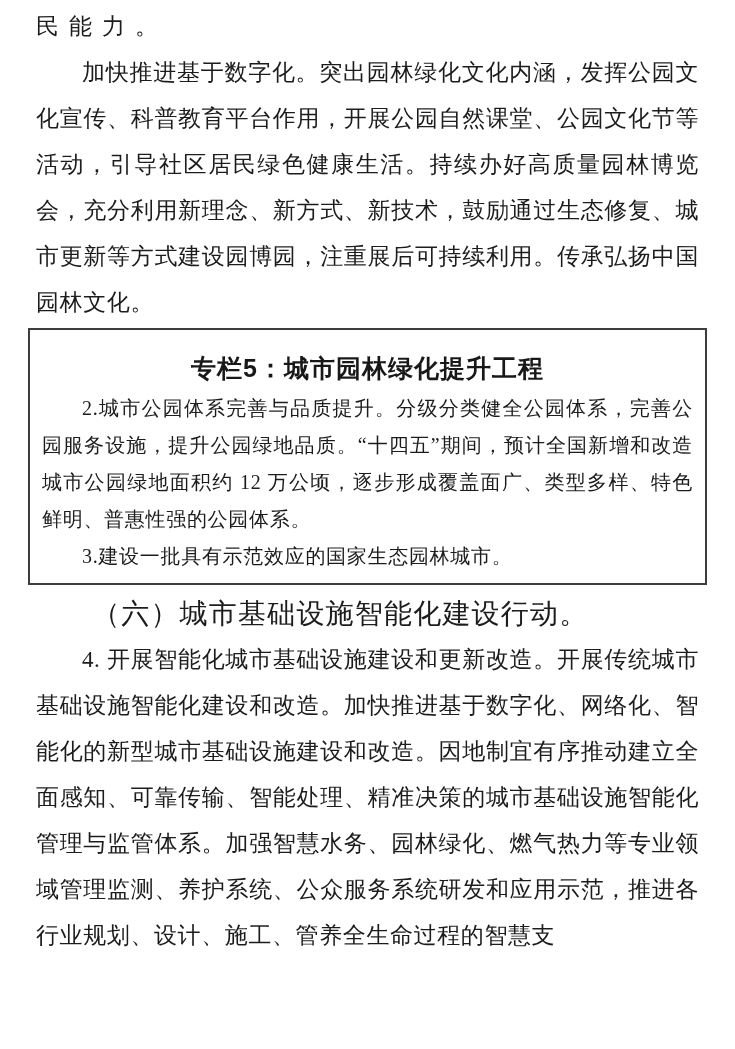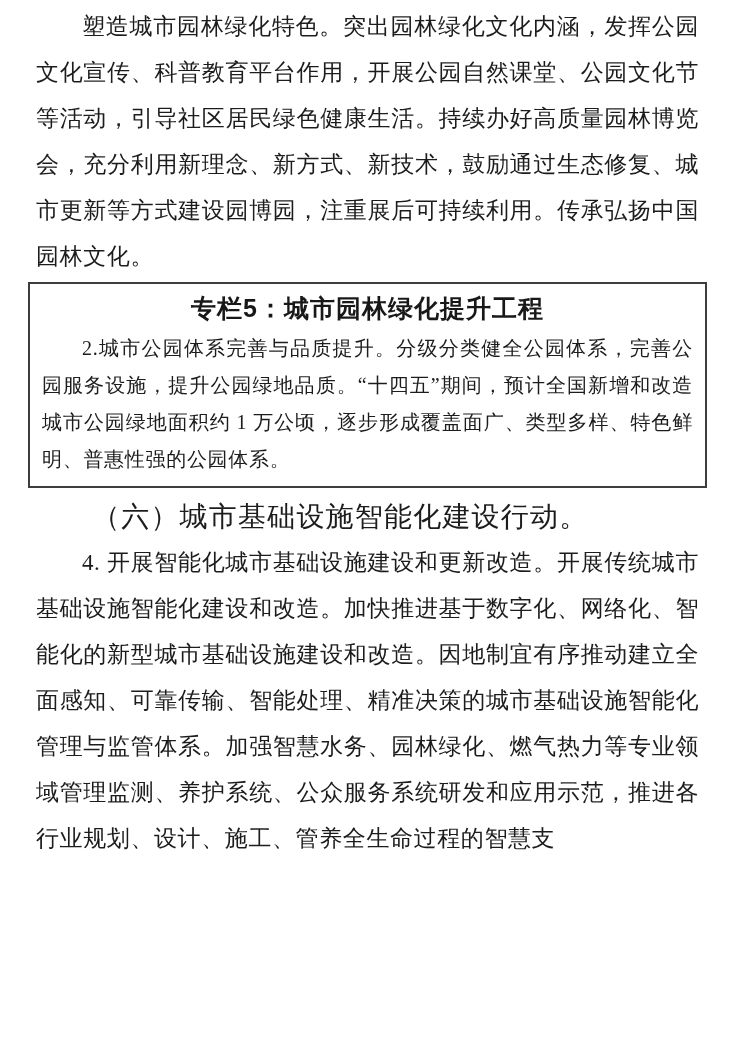--- a/index.html
+++ b/index.html
@@ -50,21 +50,21 @@
     letter-spacing: 1.2px;
     line-height: 46px;
     text-indent: 2em;
     font-weight: 500;
   }
   
   .column-box {
     box-sizing: border-box;
     margin: 2px -8px 0 -8px;
     border: 2px solid #3d3d3d;
-    padding: 4px 12px 8px 12px;
+    padding: 18px 12px 8px 12px;
     background: #ffffff;
   }
   .box-title {
     margin: 0 0 2px 0;
     text-align: center;
     font-family: "Liberation Sans", "DejaVu Sans", sans-serif;
     font-weight: bold;
     font-size: 25px;
     line-height: 40px;
     letter-spacing: 1px;
@@ -79,28 +79,30 @@
     text-justify: inter-character;
     text-indent: 2em;
     word-break: break-all;
   }
 </style>
 </head>
 <body>
 
 <div class="page">
 
+  <p class="cont-line">民能力。</p>
 
-  <p class="body-para"><span class="lead">塑造城市园林绿化特色。</span><span>突出园林绿化文化内涵，发挥公园文化宣传、科普教育平台作用，开展公园自然课堂、公园文化节等活动，引导社区居民绿色健康生活。持续办好高质量园林博览会，充分利用新理念、新方式、新技术，鼓励通过生态修复、城市更新等方式建设园博园，注重展后可持续利用。传承弘扬中国园林文化。</span></p>
+  <p class="body-para"><span class="lead">加快推进基于数字化。</span><span>突出园林绿化文化内涵，发挥公园文化宣传、科普教育平台作用，开展公园自然课堂、公园文化节等活动，引导社区居民绿色健康生活。持续办好高质量园林博览会，充分利用新理念、新方式、新技术，鼓励通过生态修复、城市更新等方式建设园博园，注重展后可持续利用。传承弘扬中国园林文化。</span></p>
 
   <div class="column-box">
     <p class="box-title">专栏5：城市园林绿化提升工程</p>
 
-    <p class="box-para"><span class="lead">2.城市公园体系完善与品质提升。</span><span>分级分类健全公园体系，完善公园服务设施，提升公园绿地品质。“十四五”期间，预计全国新增和改造城市公园绿地面积约 1 万公顷，逐步形成覆盖面广、类型多样、特色鲜明、普惠性强的公园体系。</span></p>
+    <p class="box-para"><span class="lead">2.城市公园体系完善与品质提升。</span><span>分级分类健全公园体系，完善公园服务设施，提升公园绿地品质。“十四五”期间，预计全国新增和改造城市公园绿地面积约 12 万公顷，逐步形成覆盖面广、类型多样、特色鲜明、普惠性强的公园体系。</span></p>
 
 
+    <p class="box-para"><span class="lead">3.建设一批具有示范效应的国家生态园林城市。</span><span></span></p>
   </div>
 
   <p class="section-heading">（六）城市基础设施智能化建设行动。</p>
 
   <p class="body-para"><span class="lead">4. 开展智能化城市基础设施建设和更新改造。</span><span>开展传统城市基础设施智能化建设和改造。加快推进基于数字化、网络化、智能化的新型城市基础设施建设和改造。因地制宜有序推动建立全面感知、可靠传输、智能处理、精准决策的城市基础设施智能化管理与监管体系。加强智慧水务、园林绿化、燃气热力等专业领域管理监测、养护系统、公众服务系统研发和应用示范，推进各行业规划、设计、施工、管养全生命过程的智慧支</span></p>
 
 </div>
 
 </body></html>

